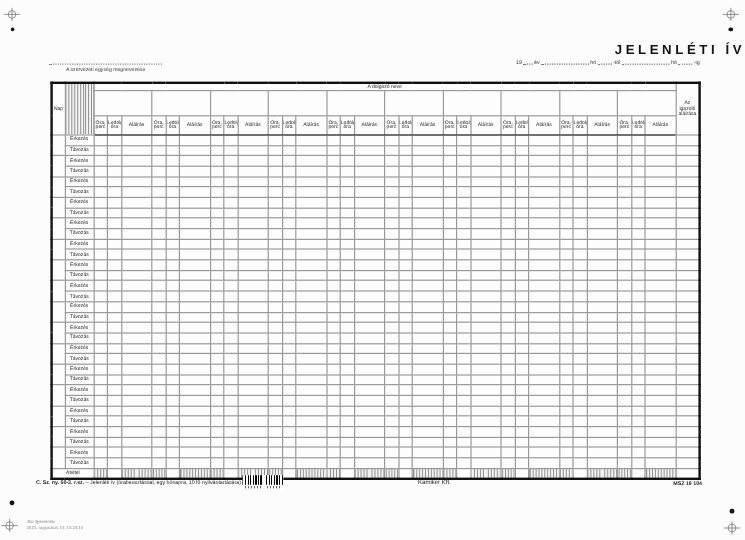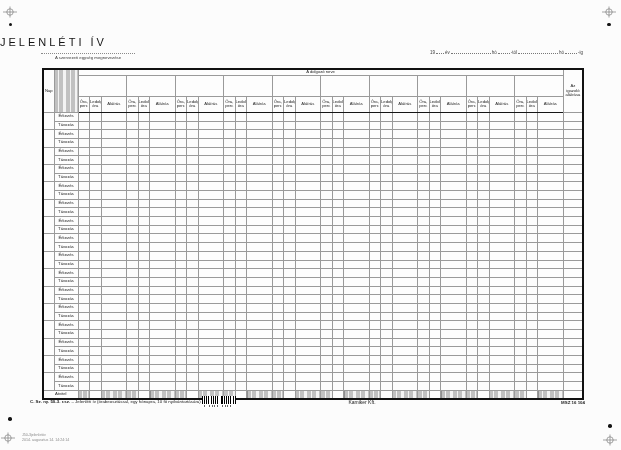--- a/index.html
+++ b/index.html
@@ -7,22 +7,22 @@
     width:621px;height:450px;background:#fcfcfc;position:relative;
     font-family:"Liberation Sans", sans-serif;color:#1a1a1a;overflow:hidden;
   }
 
   
   .regmark{position:absolute;width:14px;height:14px;}
   .dot{position:absolute;width:3.5px;height:3.5px;border-radius:50%;background:#141414;}
 
   
   .title{
-    position:absolute;left:0;right:0;top:36px;text-align:left;
-    font-size:11px;font-weight:normal;letter-spacing:3px;color:#141414;
+    position:absolute;left:0;right:0;top:36px;text-align:right;
+    font-size:11px;font-weight:bold;letter-spacing:3px;color:#141414;
   }
 
   
   .unit{position:absolute;left:41px;top:49px;width:94px;}
   .unit-line{height:4px;border-bottom:1px dotted #8a8a8a;}
   .unit-caption{font-size:4.3px;text-align:center;margin-top:1px;color:#3a3a3a;}
 
   
   .period{position:absolute;left:430px;top:49px;width:158px;font-size:4.5px;color:#3a3a3a;white-space:nowrap;}
   .dots{display:inline-block;border-bottom:1px dotted #777;height:3.5px;margin:0 1px;}

